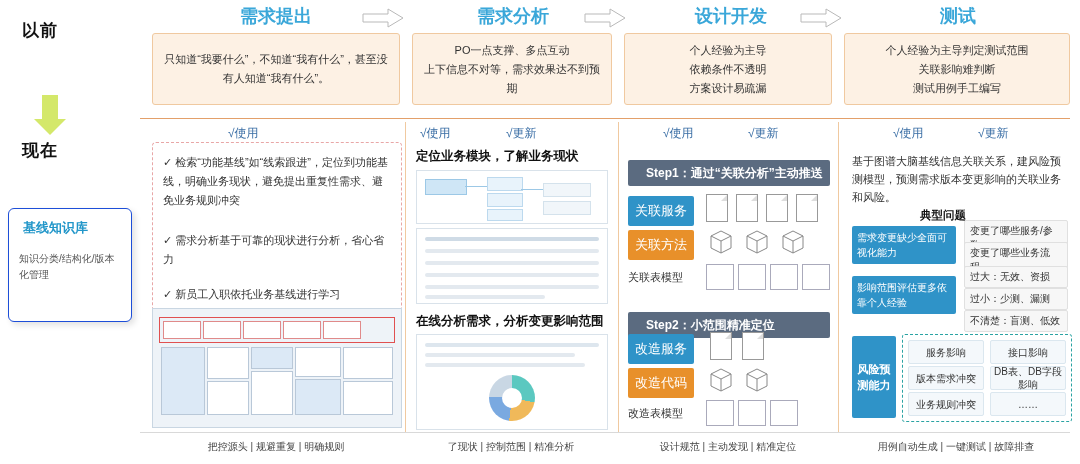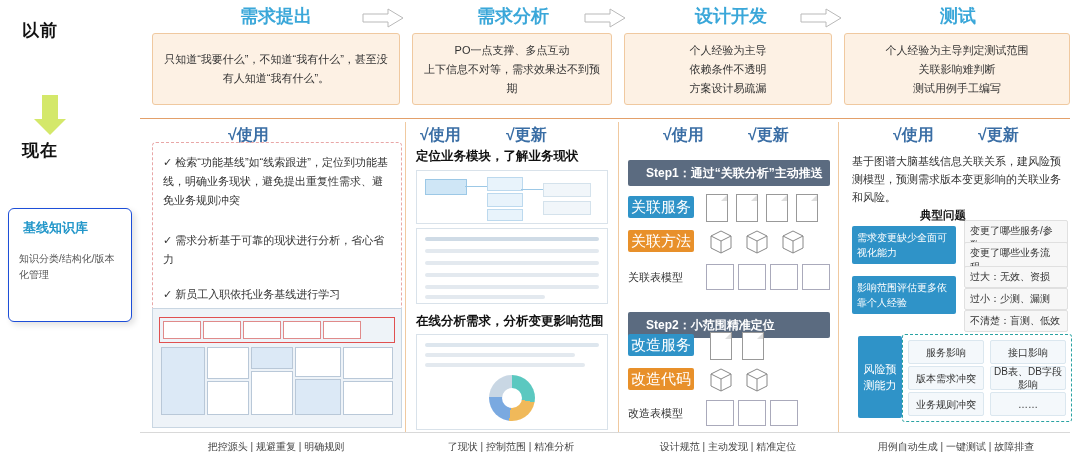--- a/index.html
+++ b/index.html
@@ -37,21 +37,21 @@
     font-size:11px;line-height:19px;color:#333;padding:4px 8px;box-sizing:border-box;}
 
   
   .hr-main{position:absolute;left:140px;top:118px;width:930px;height:1px;background:#e3a06a;}
   .hr-bottom{position:absolute;left:140px;top:432px;width:930px;height:1px;background:#d9d9d9;}
 
   
   .vsep{position:absolute;top:122px;width:1px;height:310px;background:#f0c9a0;}
 
   
-  .tag{position:absolute;font-size:16px;font-weight:bold;color:#3a6ea5;}
+  .tag{position:absolute;font-size:12px;font-weight:normal;color:#3a6ea5;}
 
   
   .caption{position:absolute;top:440px;font-size:10px;color:#444;text-align:center;}
 
   
   .c1-box{position:absolute;left:152px;top:142px;width:248px;height:184px;border:1px dashed #e8a6a6;border-radius:4px;}
   .c1-line{position:absolute;font-size:11px;line-height:19px;color:#333;}
   .c1-shot{position:absolute;left:152px;top:308px;width:248px;height:118px;background:#eef3f8;border:1px solid #c9d6e2;}
   .mini-grid{position:absolute;left:6px;top:8px;width:236px;height:102px;}
   .mini-cell{position:absolute;background:#ffffff;border:1px solid #b9c8d8;}
@@ -61,34 +61,34 @@
 
   
   .c2-title{position:absolute;font-size:12.5px;font-weight:bold;color:#111;}
   .c2-shot{position:absolute;background:#ffffff;border:1px solid #d9e2ea;}
   .doc-line{position:absolute;background:#e3e9ef;height:4px;border-radius:2px;}
   .donut{position:absolute;border-radius:50%;}
 
   
   .step-bar{position:absolute;height:26px;background:#5b6b80;color:#fff;font-size:12px;font-weight:bold;
     display:flex;align-items:center;padding-left:18px;box-sizing:border-box;border-radius:2px;}
-  .c3-chip{position:absolute;height:22px;font-size:15px;color:#fff;display:flex;align-items:center;justify-content:center;border-radius:2px;}
+  .c3-chip{position:absolute;height:30px;font-size:13px;color:#fff;display:flex;align-items:center;justify-content:center;border-radius:2px;}
   .c3-label{position:absolute;font-size:11px;color:#333;}
   .box3d{position:absolute;width:26px;height:26px;}
   .docicon{position:absolute;width:20px;height:26px;border:1px solid #999;background:#fff;}
   .docicon::after{content:"";position:absolute;right:0;top:0;border-left:6px solid transparent;border-bottom:6px solid #ddd;}
   .tbl-icon{position:absolute;width:26px;height:24px;background:#fff;border:1px solid #aab;}
 
   
   .c4-text{position:absolute;font-size:11px;line-height:18px;color:#333;}
   .c4-sub{position:absolute;font-size:11.5px;font-weight:bold;color:#111;}
   .c4-chip{position:absolute;font-size:10px;color:#fff;background:#2f93c8;border-radius:2px;padding:4px 5px;line-height:15px;box-sizing:border-box;}
   .c4-right{position:absolute;font-size:10px;color:#333;background:#f7f7f7;border:1px solid #e0e0e0;border-radius:2px;padding:3px 5px;box-sizing:border-box;line-height:14px;}
-  .c4-risk{position:absolute;background:#2f93c8;color:#fff;font-size:11px;font-weight:normal;text-align:center;border-radius:2px;
-    display:flex;align-items:center;justify-content:center;line-height:16px;padding:2px;box-sizing:border-box;margin-left:6px;}
+  .c4-risk{position:absolute;background:#2f93c8;color:#fff;font-size:11px;font-weight:bold;text-align:center;border-radius:2px;
+    display:flex;align-items:center;justify-content:center;line-height:16px;padding:2px;box-sizing:border-box;}
   .c4-dash{position:absolute;border:1px dashed #2aa3a3;border-radius:3px;}
   .c4-cell{position:absolute;background:#f4f8fb;border:1px solid #dbe7ef;font-size:10px;color:#333;
     display:flex;align-items:center;justify-content:center;text-align:center;border-radius:2px;line-height:13px;}
 </style>
 </head>
 <body>
 
 <div class="root">
 
   <div class="leftcol">

